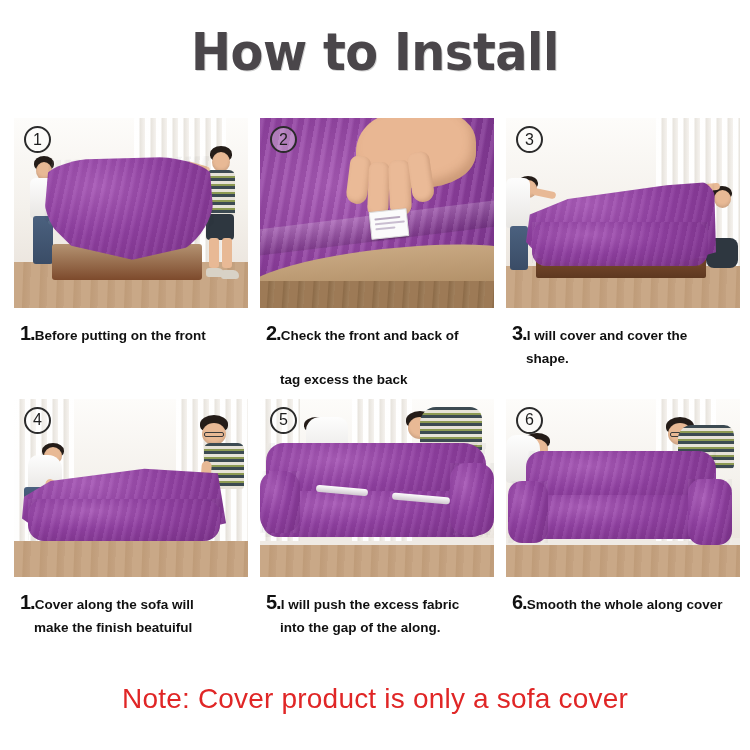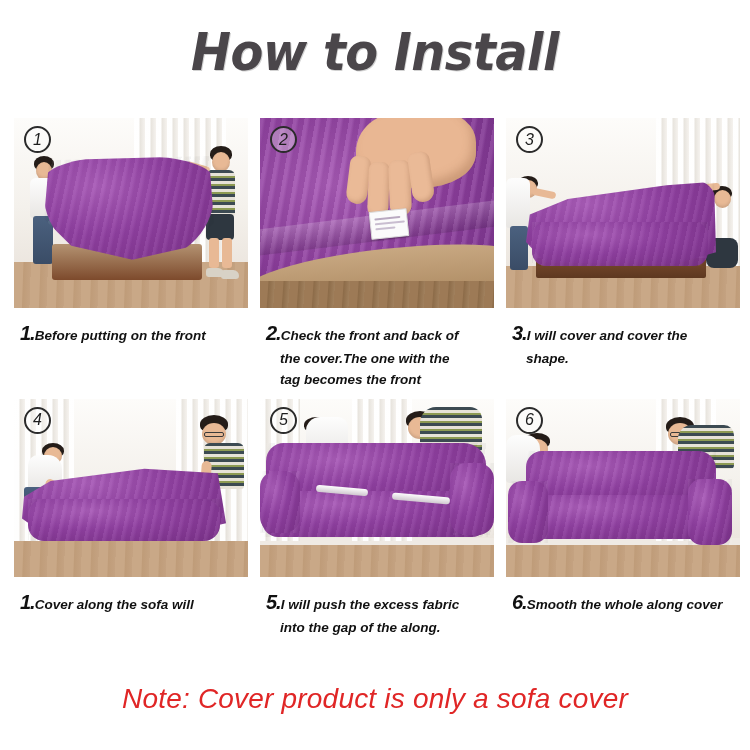--- a/index.html
+++ b/index.html
@@ -12,21 +12,20 @@
     font-family: "Liberation Sans", sans-serif;
     overflow: hidden;
     position: relative;
   }
 
   .page {
     width: 750px;
     height: 750px;
     position: relative;
     background: #ffffff;
-    font-style: italic;
   }
 
   
   .title {
     text-align: center;
     font-family: "DejaVu Sans", sans-serif;
     font-weight: bold;
     font-size: 52px;
     line-height: 1;
     color: #4a464a;
@@ -302,22 +301,22 @@
           <div class="tline" style="width:26px;margin-top:6px;"></div>
           <div class="tline s" style="width:30px;"></div>
           <div class="tline s" style="width:20px;"></div>
         </div>
 
         <div class="badge">2</div>
       </div>
 
       <div class="caption">
         <span class="num">2.</span><span>Check the front and back of</span><br>
-        <span>the cover.The one with the</span><br>
-        <span>tag becomes the front</span>
+        <br>
+        <span>tag excess the back</span>
       </div>
     </div>
 
     <div class="cell">
       <div class="photo">
         <div class="wall"></div>
         <div class="curtain" style="left:150px;width:84px;"></div>
         <div class="floor" style="height:22%;"></div>
 
         <div class="person">
@@ -377,20 +376,21 @@
         <div class="cover" style="left:8px;top:62px;width:204px;height:78px;
                     border-radius:12px 18px 10px 10px;
                     clip-path:polygon(1% 46%,14% 26%,60% 10%,96% 16%,100% 80%,72% 97%,12% 96%,0% 74%);"></div>
         <div class="cover" style="left:14px;top:100px;width:192px;height:42px;border-radius:16px;"></div>
 
         <div class="badge">4</div>
       </div>
 
       <div class="caption">
         <span class="num">1.</span><span>Cover along the sofa will</span><br>
+        <span>make the finish beatuiful</span>
       </div>
     </div>
 
     <div class="cell row2">
       <div class="photo">
         <div class="wall"></div>
         <div class="curtain" style="left:0px;width:40px;"></div>
         <div class="curtain" style="left:92px;width:60px;"></div>
         <div class="floor" style="height:18%;"></div>
 

